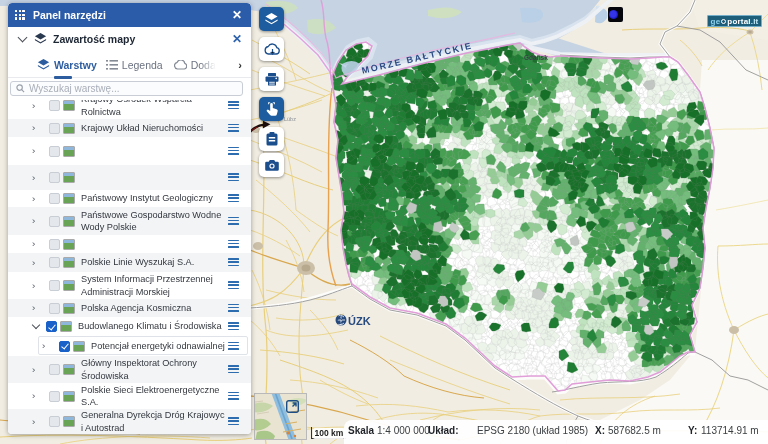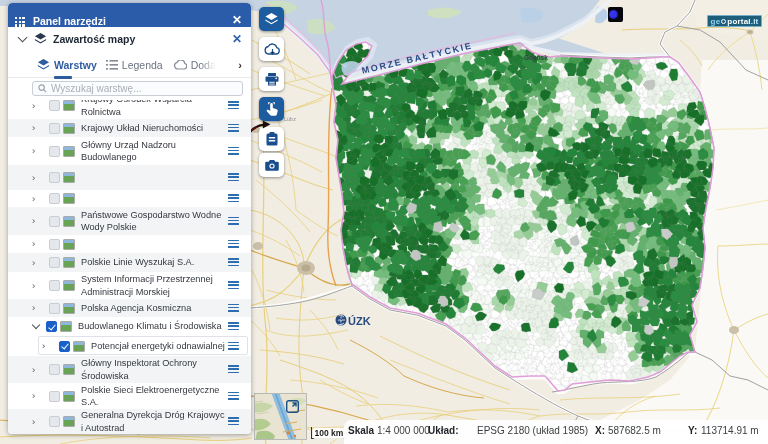--- a/index.html
+++ b/index.html
@@ -1,35 +1,35 @@
 <!DOCTYPE html>
 <html><head><meta charset="utf-8"><style>
 *{margin:0;padding:0;box-sizing:border-box}
 html,body{width:768px;height:444px;overflow:hidden;font-family:"Liberation Sans",sans-serif;background:#f1ede2;position:relative}
 .abs{position:absolute}
 
 #panel{left:8px;top:3px;width:243px;height:431px;background:#fff;border-radius:4px;box-shadow:0 1px 5px rgba(0,0,0,.35);z-index:30;overflow:hidden}
-#phead{height:24px;background:#2b5ca9;border-radius:4px 4px 0 0;display:flex;align-items:flex-end;color:#fff}
+#phead{height:24px;background:#2b5ca9;border-radius:4px 4px 0 0;display:flex;align-items:center;color:#fff}
 #phead .grid{width:10px;height:10px;margin-left:7px;display:grid;grid-template-columns:repeat(3,2.4px);grid-template-rows:repeat(3,2.4px);gap:1.2px}
 #phead .grid i{background:#fff;border-radius:0.5px}
 #phead .t{font-size:10.5px;font-weight:bold;margin-left:8px;letter-spacing:0}
 #phead .x{margin-left:auto;margin-right:9px;font-size:12px;font-weight:bold}
 #prow2{height:25px;display:flex;align-items:center;border-bottom:1px solid #fff}
 #prow2 .chev{width:7px;height:7px;border-right:1.6px solid #4a4f57;border-bottom:1.6px solid #4a4f57;transform:rotate(45deg);margin-left:11px;margin-top:-4px}
 #prow2 .t{font-size:10.5px;font-weight:bold;color:#1d2633;margin-left:6px}
 #prow2 .x{margin-left:auto;margin-right:9px;color:#2e62ad;font-size:12px;font-weight:bold}
 #tabs{height:26px;display:flex;align-items:center;border-bottom:1px solid #e8eaee;position:relative}
 #tabs .tab{display:flex;align-items:center;gap:4px;font-size:10.5px}
 #tabs .w{color:#2d5d9f;font-weight:bold;margin-left:29px}
 #tabs .g{color:#6b7280;}
 #tabs .l{margin-left:9px}
 #tabs .d{margin-left:11px;-webkit-mask-image:linear-gradient(90deg,#000 60%,transparent 95%);mask-image:linear-gradient(90deg,#000 60%,transparent 95%)}
 #tabs .arr{position:absolute;right:9px;color:#333;font-size:11px;font-weight:bold}
 #tabs .ul{position:absolute;left:46px;top:24px;width:18px;height:3px;background:#2d5d9f;border-radius:1px}
-#search{height:22px;padding:3px 8px 4px 24px}
+#search{height:22px;padding:3px 8px 4px 2px}
 #rows{height:334px;overflow:hidden}
 #search .box{height:15px;border:1px solid #c9ced6;border-radius:3px;background:#fbfcfd;display:flex;align-items:center;color:#a9aeb9;font-size:10px}
 #search .box svg{margin:0 4px 0 5px}
 
 .row{display:flex;align-items:center;position:relative;padding-left:25px;padding-right:26px}
 .row.alt{background:#f2f4f6}
 .row .ch{color:#5f6672;font-size:8.5px;transform:scaleX(1.3);width:9px;flex:none}
 .row .cb{width:11px;height:11px;border-radius:2px;background:#e4e7eb;border:1px solid #c9cdd4;margin-left:7px;flex:none}
 .row .cb.on{background:#1961c8;border-color:#1961c8;position:relative}
 .row .cb.on:after{content:"";position:absolute;left:3px;top:0.5px;width:3px;height:6px;border:solid #fff;border-width:0 1.6px 1.6px 0;transform:rotate(40deg)}
@@ -307,41 +307,41 @@
         <span class="hb">
           <i></i>
           <i></i>
           <i></i>
         </span>
       </div>
 <div class="row" style="height:28px;padding-left:25px;">
         <span class="ch" style="">›</span>
         <span class="cb"></span>
         <span class="th"></span>
-        <span class="tx">Główny Urząd Nadzoru<br>Budowlanego</span>
         <span class="hb">
           <i></i>
           <i></i>
           <i></i>
         </span>
       </div>
 <div class="row alt" style="height:25px;padding-left:25px;">
         <span class="ch" style="">›</span>
         <span class="cb"></span>
         <span class="th"></span>
         <span class="hb">
           <i></i>
           <i></i>
           <i></i>
         </span>
       </div>
 <div class="row" style="height:17px;padding-left:25px;">
         <span class="ch" style="">›</span>
         <span class="cb"></span>
         <span class="th"></span>
+        <span class="tx">Państwowy Instytut Geologiczny</span>
         <span class="hb">
           <i></i>
           <i></i>
           <i></i>
         </span>
       </div>
 <div class="row alt" style="height:28px;padding-left:25px;">
         <span class="ch" style="">›</span>
         <span class="cb"></span>
         <span class="th"></span>

